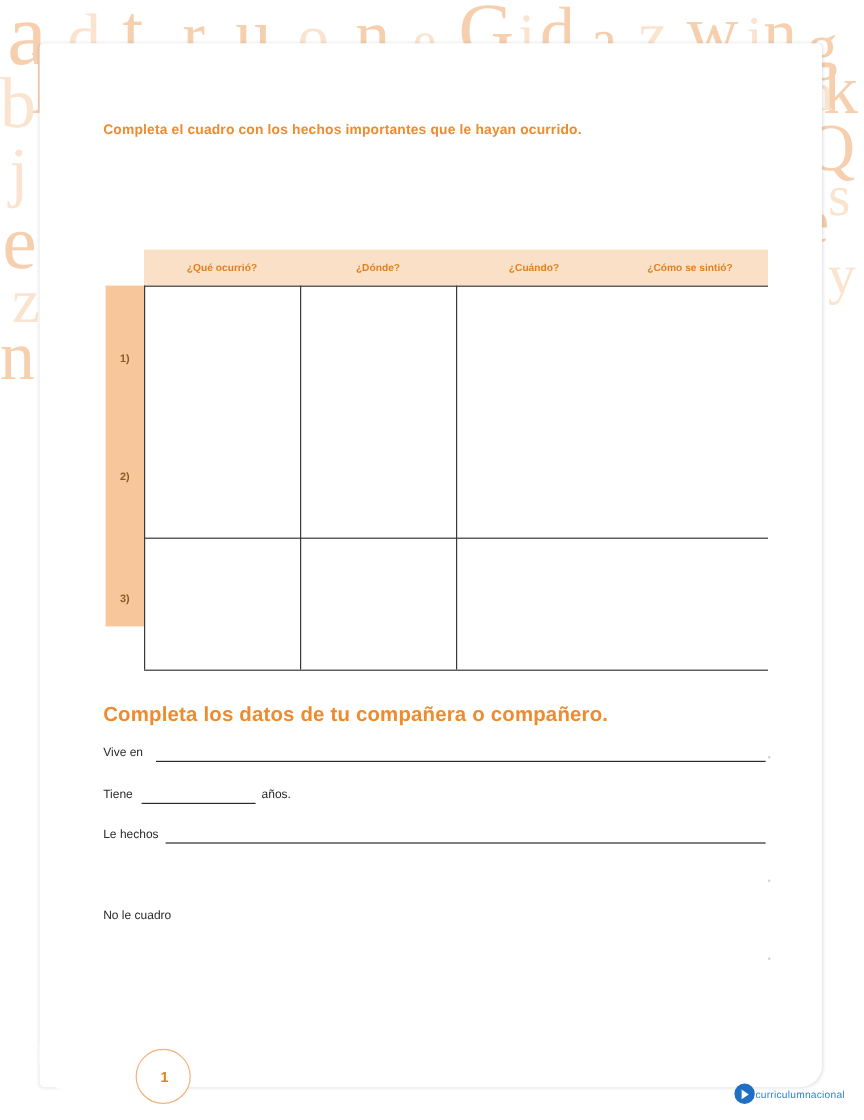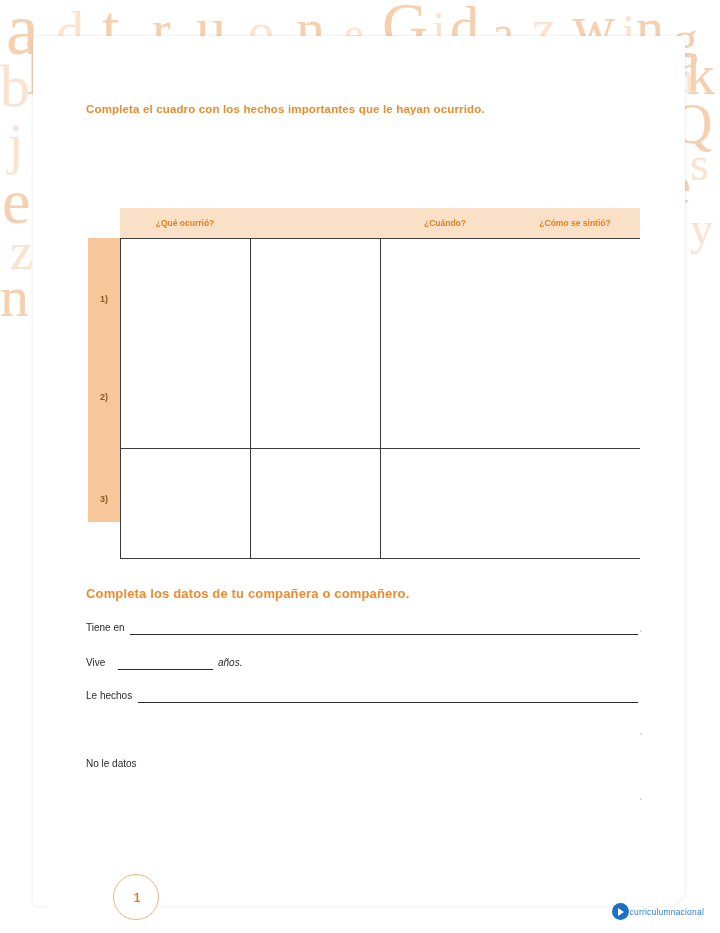--- a/index.html
+++ b/index.html
@@ -121,41 +121,40 @@
     background: #3a3a3a;
     width: 1px;
   }
 
   
   .section-title {
     position: absolute;
     left: 86px;
     top: 586px;
     color: #ee8b2e;
-    font-size: 13px;
+    font-size: 17px;
     font-weight: bold;
     letter-spacing: 0.15px;
   }
   .field-label {
     position: absolute;
     left: 86px;
     color: #2b2b2b;
     font-size: 10px;
     white-space: nowrap;
   }
   .field-rule {
     position: absolute;
     height: 1px;
     background: #2b2b2b;
   }
   .field-suffix {
     position: absolute;
     color: #2b2b2b;
     font-size: 10px;
-    font-style: italic;
   }
   .faint-dot {
     position: absolute;
     width: 2px;
     height: 2px;
     background: #cfcfcf;
     border-radius: 50%;
   }
 
   
@@ -255,20 +254,21 @@
 <div id="page-sheet-inner-curl"></div>
 
 <div class="instruction">
   <div>Completa el cuadro con los hechos importantes que le hayan ocurrido.</div>
 </div>
 
 <div id="fact-table">
   <div id="table-header-band"></div>
 
   <div class="table-header-cell" style="left:32px;  width:130px;">¿Qué ocurrió?</div>
+  <div class="table-header-cell" style="left:162px; width:130px;">¿Dónde?</div>
   <div class="table-header-cell" style="left:422px; width:130px;">¿Cómo se sintió?</div>
   <div class="table-header-cell" style="left:292px; width:130px;">¿Cuándo?</div>
 
   <div id="row-label-band"></div>
   <div class="row-number" style="top:86px;">1)</div>
   <div class="row-number" style="top:184px;">2)</div>
   <div class="row-number" style="top:286px;">3)</div>
 
   <div class="tbl-line-h" style="left:32px; top:30px;  width:520px;"></div>
   <div class="tbl-line-h" style="left:32px; top:240px; width:520px;"></div>
@@ -283,34 +283,34 @@
   <div style="position:absolute;left:293px;top:31px;width:128px;height:208px;"></div>
   <div style="position:absolute;left:423px;top:31px;width:128px;height:208px;"></div>
   <div style="position:absolute;left:33px;top:241px;width:128px;height:108px;"></div>
   <div style="position:absolute;left:163px;top:241px;width:128px;height:108px;"></div>
   <div style="position:absolute;left:293px;top:241px;width:128px;height:108px;"></div>
   <div style="position:absolute;left:423px;top:241px;width:128px;height:108px;"></div>
 </div>
 
 <div class="section-title">Completa los datos de tu compañera o compañero.</div>
 
-<div class="field-label" style="top:622px;">Tiene en</div>
+<div class="field-label" style="top:622px;">Vive en</div>
 <div class="field-rule" style="left:130px; top:634px; width:508px;"></div>
 <div class="faint-dot" style="left:640px; top:630px;"></div>
 
-<div class="field-label" style="top:657px;">Vive</div>
+<div class="field-label" style="top:657px;">Tiene</div>
 <div class="field-rule" style="left:118px; top:669px; width:95px;"></div>
 <div class="field-suffix" style="left:218px; top:657px;">años.</div>
 
 <div class="field-label" style="top:690px;">Le hechos</div>
 <div class="field-rule" style="left:138px; top:702px; width:500px;"></div>
 <div class="field-rule" style="left:86px; top:737px; width:552px; background:#ffffff;"></div>
 <div class="faint-dot" style="left:640px; top:733px;"></div>
 
-<div class="field-label" style="top:758px;">No le datos</div>
+<div class="field-label" style="top:758px;">No le cuadro</div>
 <div class="field-rule" style="left:160px; top:770px; width:478px; background:#ffffff;"></div>
 <div class="faint-dot" style="left:640px; top:798px;"></div>
 
 <div id="page-number-badge">
   <div id="page-number-text">1</div>
 </div>
 
 <div id="footer-brand">
   <div id="footer-play-icon"></div>
   <div id="footer-brand-text">curriculumnacional</div>

